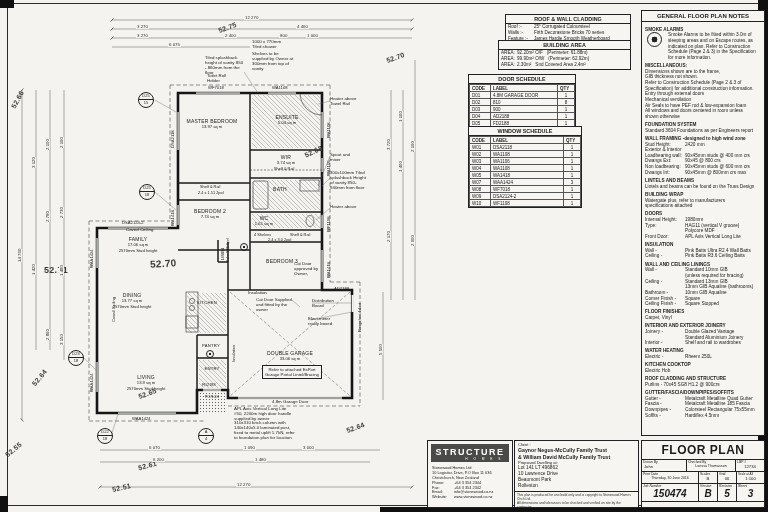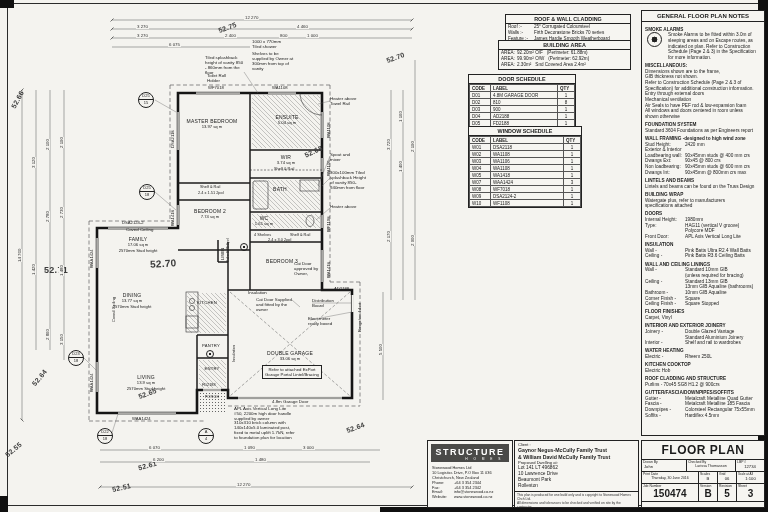--- a/index.html
+++ b/index.html
@@ -640,21 +640,21 @@
         </div>
       <div class="cell" style="width:18px;">
           <span class="cl2">Grid</span>
           <span class="cv">06</span>
         </div>
       <div class="cell" style="flex:1;">
           <span class="cl2" style="font-size:3px;">Scale at A3</span>
           <span class="cv">1:100</span>
         </div>
     </div>
-    <div class="tr2" style="height:17px;">
+    <div class="tr2" style="height:17px;font-style:italic;">
       <div class="cell" style="width:56px;">
           <span class="cl2">Job Number</span>
           <span class="cvb">150474</span>
         </div>
       <div class="cell" style="width:18px;">
           <span class="cl2">Version</span>
           <span class="cvb">B</span>
         </div>
       <div class="cell" style="width:18px;">
           <span class="cl2">Revision</span>

